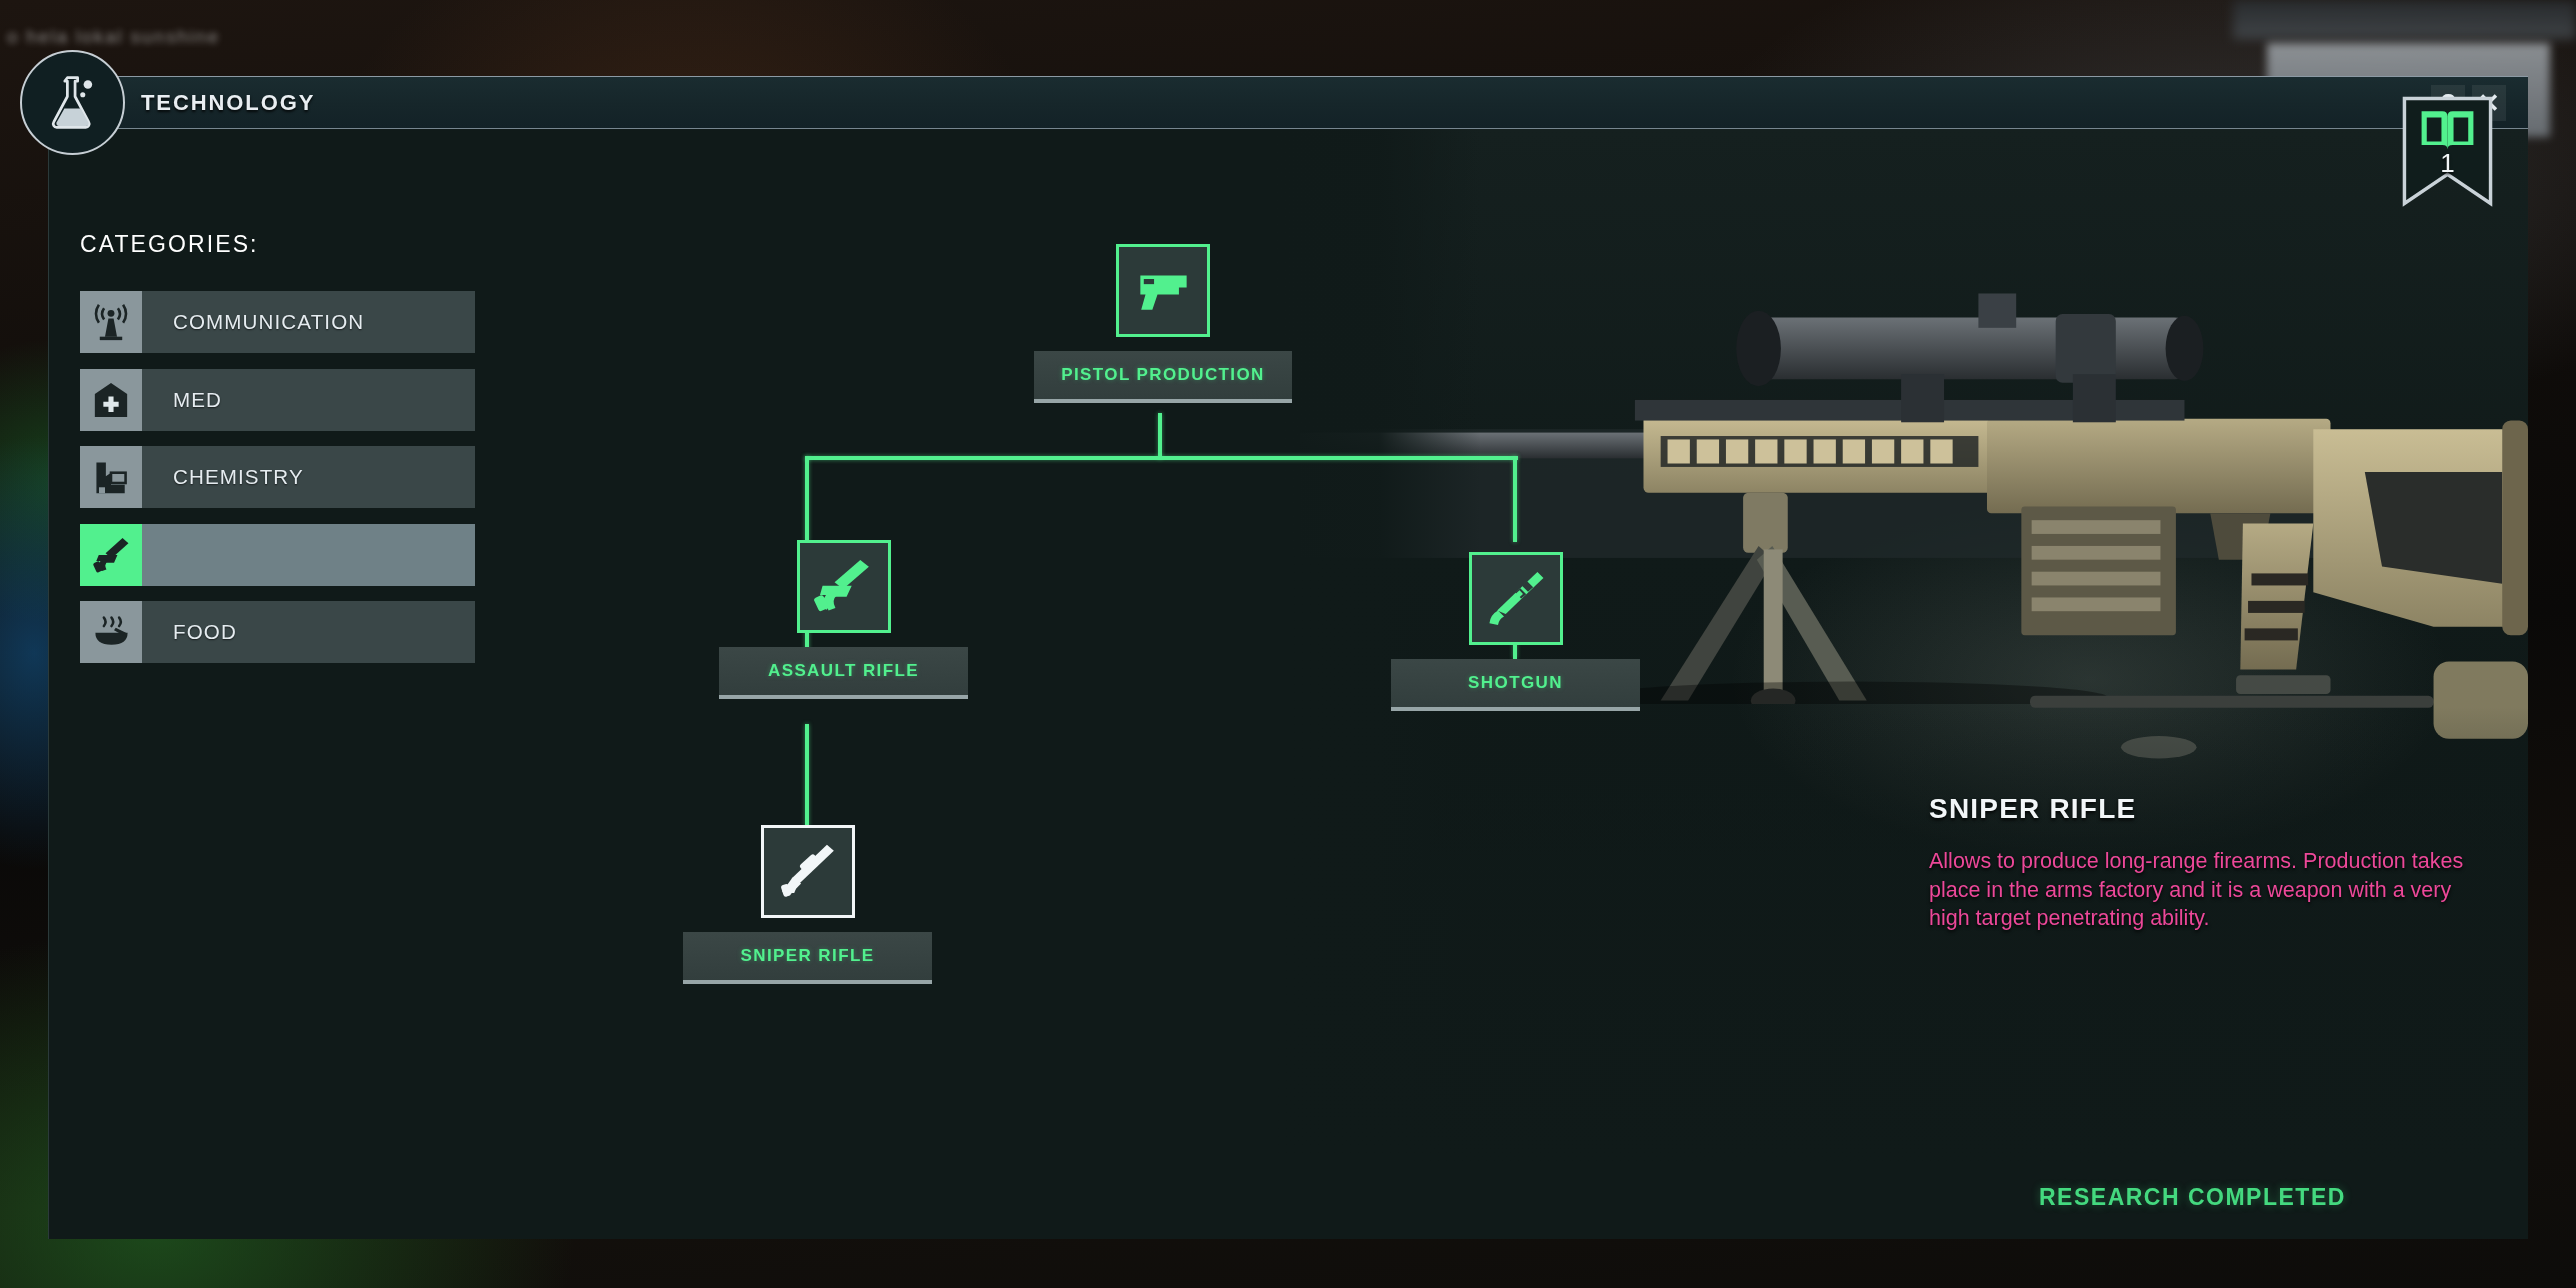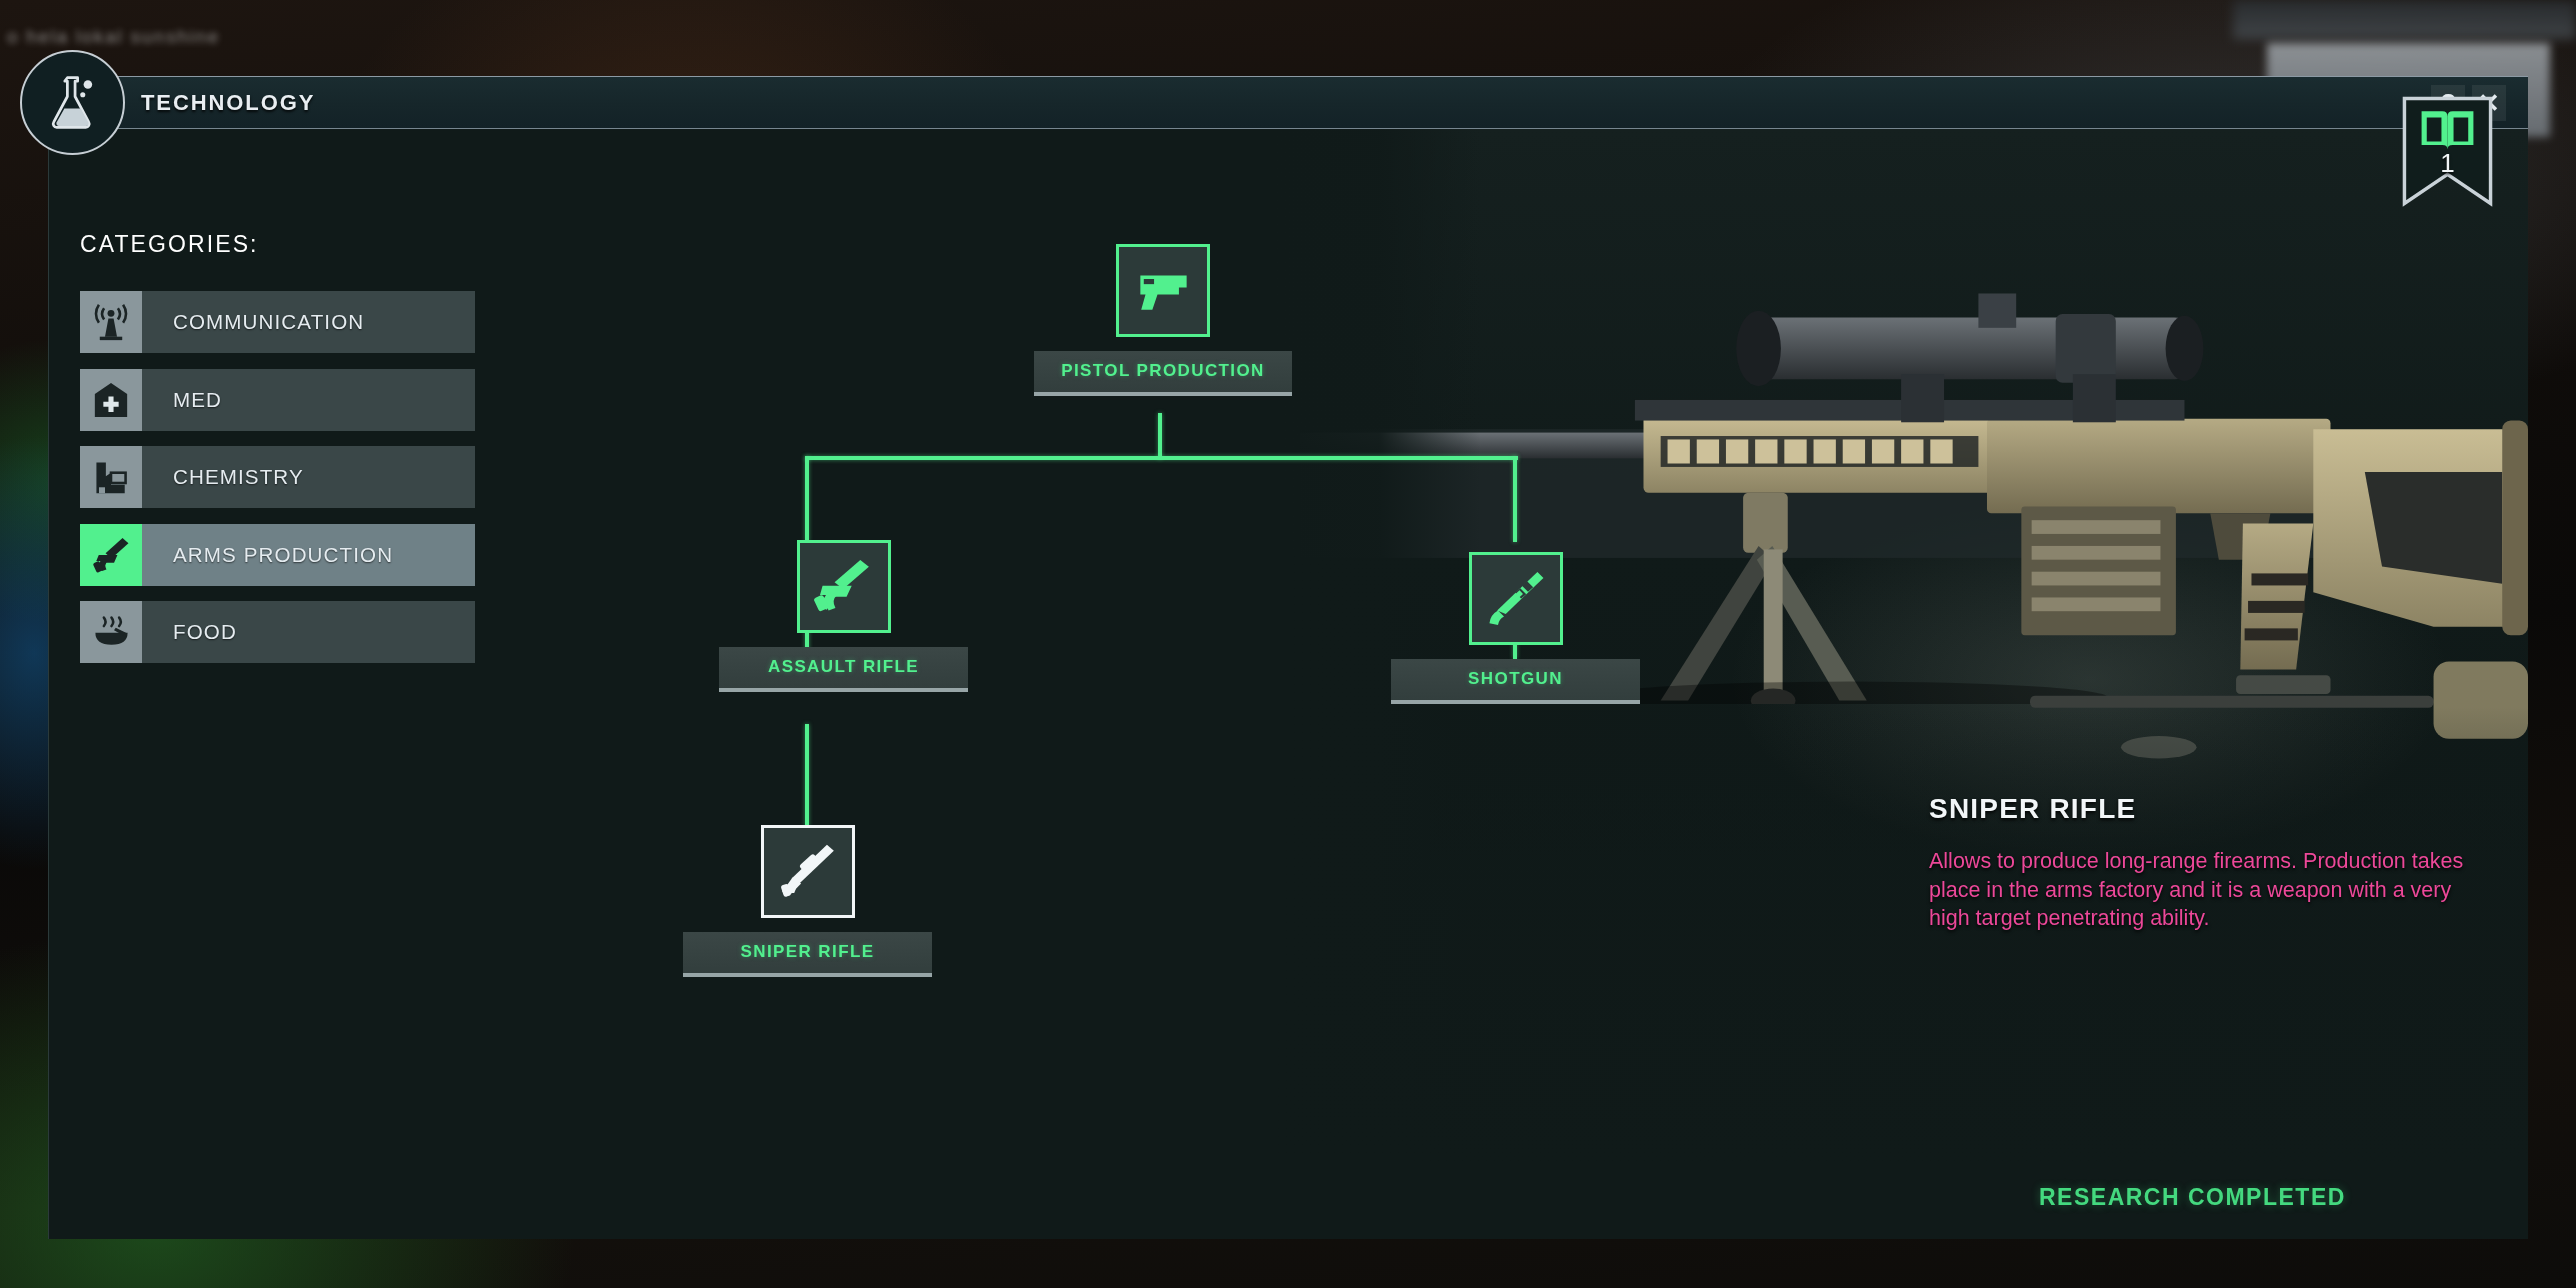--- a/index.html
+++ b/index.html
@@ -104,21 +104,21 @@
   #tree { position:absolute; left:0; top:0; width:1631px; height:1163px; }
   .node { position:absolute; }
   .node-ico {
     width:94px; height:93px; margin:0 auto;
     background:#2c3a39; border:3.4px solid #52f08e;
     display:flex; align-items:center; justify-content:center;
     position:relative; cursor:pointer;
   }
   .node.selected .node-ico { border-color:#f2f6f8; }
   .node-label {
-    width:249px; height:45px; margin-top:13.7px;
+    width:249px; height:52px; margin-top:13.7px;
     background:linear-gradient(180deg,#3b4746,#323e3d);
     border-bottom:4.3px solid #97a5a7;
     display:flex; align-items:center; justify-content:center;
     cursor:pointer;
   }
   .node-label span {
     color:#52f08e; font-size:17px; letter-spacing:1.4px; font-weight:bold;
     text-shadow:0 0 5.2px rgba(60,230,130,.35);
   }
   .node.wide .node-label { width:258px; }
@@ -340,21 +340,20 @@
 
     <div class="cat-item active">
       <div class="cat-ico">
         <svg width="39" height="38" viewBox="0 0 46 44">
           <path d="M36 2 l7 6 -20 18 -7 -6 z" fill="#1b2425"></path>
           <path d="M8 22 h22 l-4 9 h-9 l-6 10 -6 -3 5 -9 h-5 z" fill="#1b2425"></path>
           <path d="M14 27 q-6 7 -2 14 l5 -2 q-3 -6 1 -10 z" fill="#1b2425"></path>
           <rect x="3" y="30" width="8" height="12" rx="2" fill="#1b2425" transform="rotate(-25 7 36)"></rect>
         </svg>
       </div>
-      <div class="cat-label">ARMS PRODUCTION</div>
     </div>
 
 
     <div class="cat-item">
       <div class="cat-ico">
         <svg width="39" height="36" viewBox="0 0 46 42">
           <g fill="none" stroke="#1b2425" stroke-width="3" stroke-linecap="round">
             <path d="M14 14 q4 -5 0 -10"></path>
               <path d="M23 14 q4 -5 0 -10"></path>
               <path d="M32 14 q4 -5 0 -10"></path>

